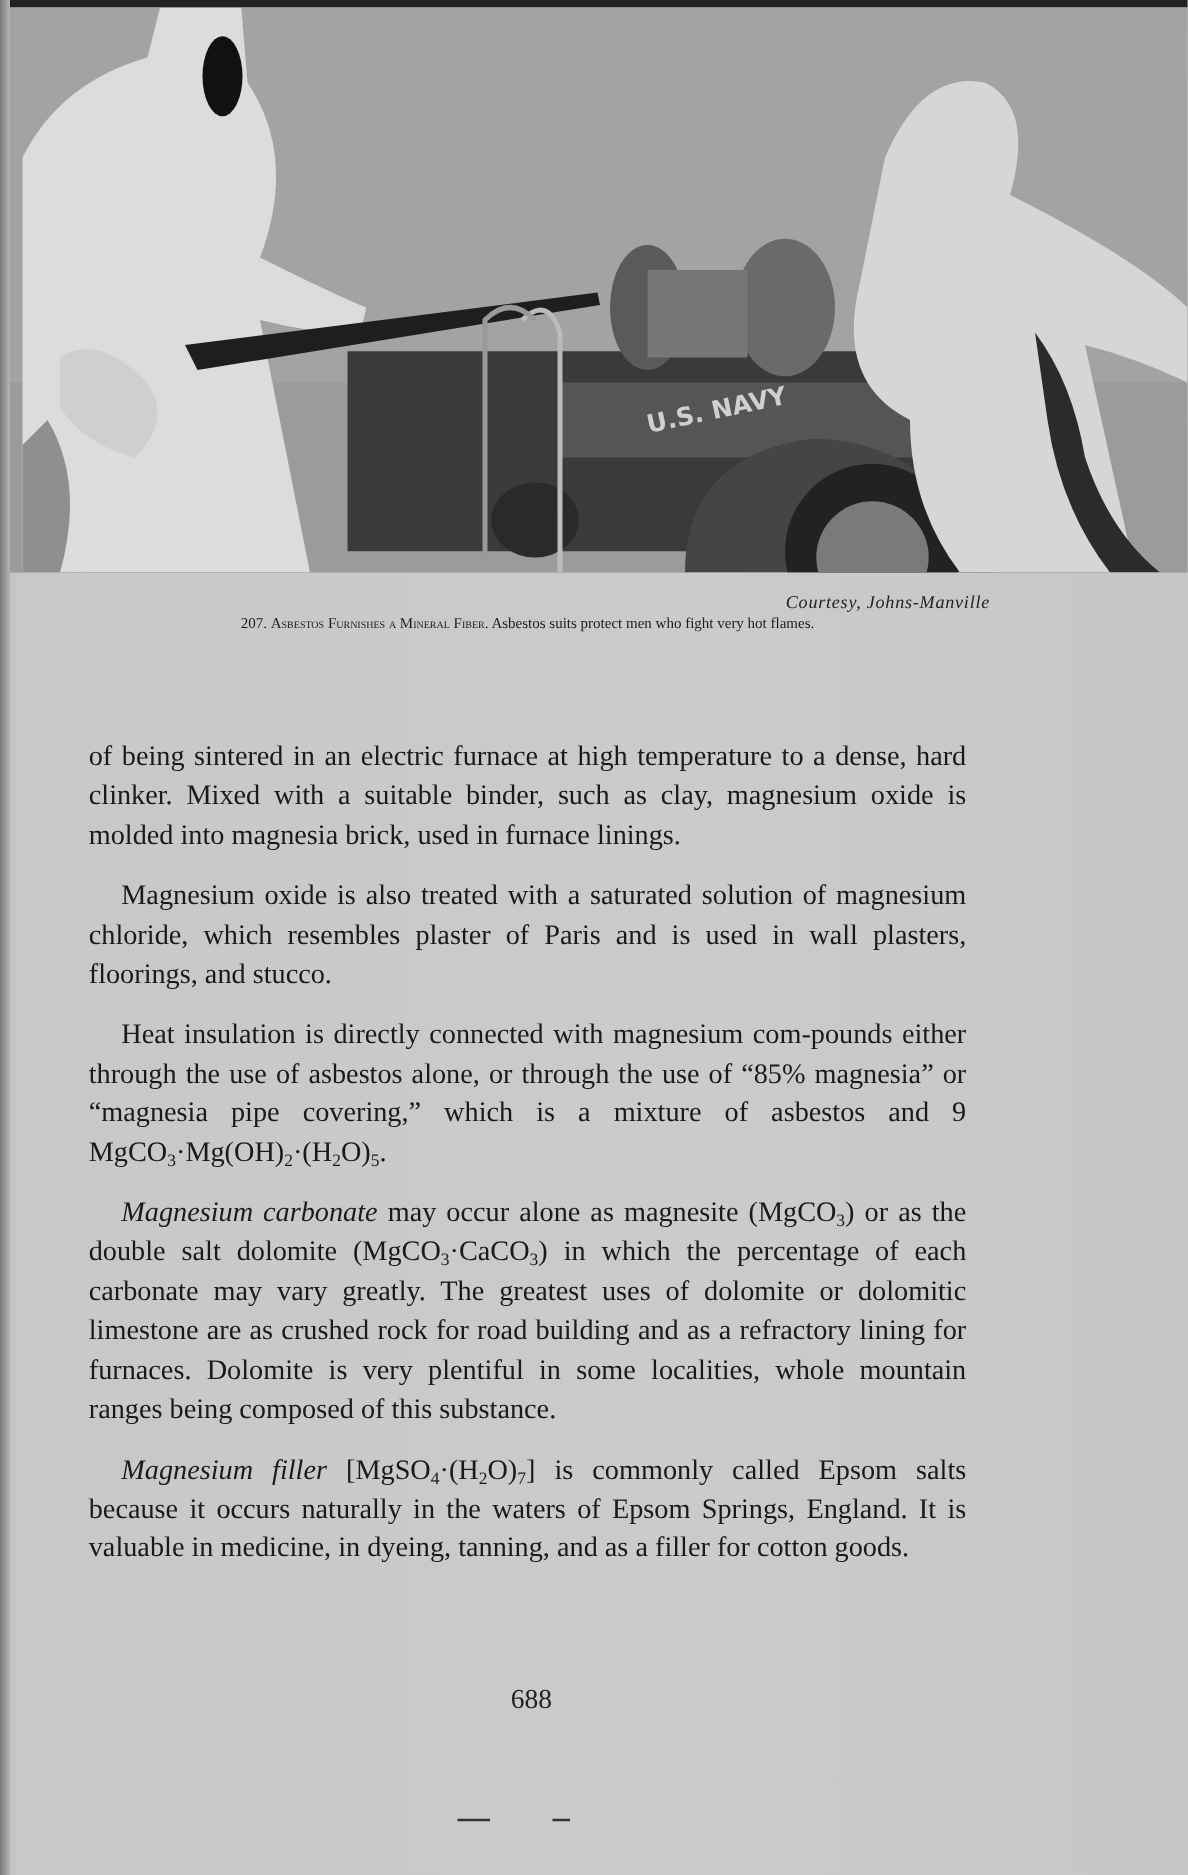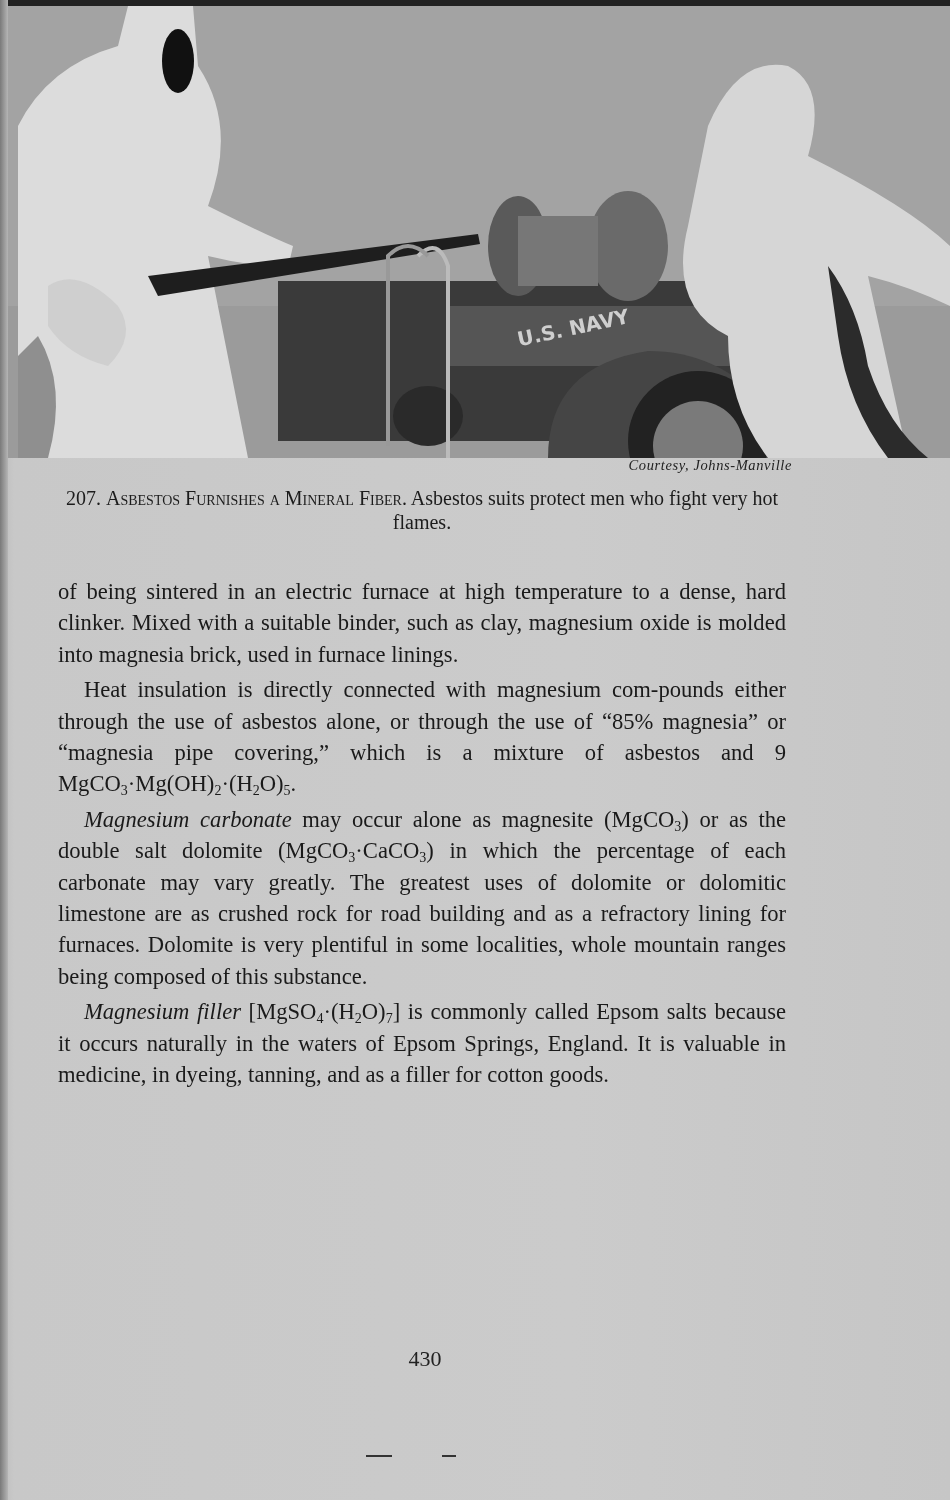--- a/index.html
+++ b/index.html
@@ -23,35 +23,35 @@
     }
     
     .photo {
       position: absolute; left: 8px; top: 6px; width: 942px; height: 452px;
       background: linear-gradient(180deg, #9d9d9d 0%, #a8a8a8 40%, #9a9a9a 100%);
       overflow: hidden;
     }
     .photo svg { width: 100%; height: 100%; display: block; }
     
     .credit {
-      position: absolute; right: 158px; top: 457px;
+      position: absolute; right: 158px; top: 474px;
       font-style: italic; font-size: 14.5px; letter-spacing: 0.6px; color: #222;
     }
     .caption {
       position: absolute; left: 52px; width: 740px; top: 486px;
-      text-align: center; font-size: 20px; line-height: 24px; color: #1c1c1c;
+      text-align: center; font-size: 12px; line-height: 24px; color: #1c1c1c;
     }
     .caption .fig-title { font-variant: small-caps; }
     
     .body-text {
       position: absolute; left: 54px; top: 572px; width: 736px;
       font-size: 22.6px; line-height: 31.4px; text-align: justify;
       text-align-last: left;
     }
-    .body-text p { margin: 4px; }
+    .body-text p { margin: 17px; }
     .body-text p.indent { text-indent: 26px; }
     .body-text i { font-style: italic; }
     sub { font-size: 0.62em; vertical-align: -0.28em; line-height: 0; }
     .page-number {
       position: absolute; left: 0; width: 850px; top: 1346px;
       text-align: center; font-size: 22px; color: #222;
     }
     .marks {
       position: absolute; left: 362px; top: 1452px; width: 100px; height: 10px;
     }
@@ -106,27 +106,28 @@
   <div class="caption">
     <span>207.</span>
     <span class="fig-title">Asbestos Furnishes a Mineral Fiber.</span>
     <span>Asbestos suits protect men who fight very hot flames.</span>
   </div>
 
   <div class="body-text">
     <p>of being sintered in an electric furnace at high temperature to a dense, hard clinker. Mixed with a suitable binder, such as clay, magnesium oxide is molded into magnesia brick, used in furnace linings.</p>
 
 
+    <p class="indent">Magnesium oxide is also treated with a saturated solution of magnesium chloride, which resembles plaster of Paris and is used in wall plasters, floorings, and stucco.</p>
 
     <p class="indent"><span>Heat insulation is directly connected with magnesium com-pounds either through the use of asbestos alone, or through the use of “85% magnesia” or “magnesia pipe covering,” which is a mixture of asbestos and 9 MgCO</span><sub>3</sub><span>·Mg(OH)</span><sub>2</sub><span>·(H</span><sub>2</sub><span>O)</span><sub>5</sub><span>.</span></p>
 
     <p class="indent"><i>Magnesium carbonate</i><span> may occur alone as magnesite (MgCO</span><sub>3</sub><span>) or as the double salt dolomite (MgCO</span><sub>3</sub><span>·CaCO</span><sub>3</sub><span>) in which the percentage of each carbonate may vary greatly. The greatest uses of dolomite or dolomitic limestone are as crushed rock for road building and as a refractory lining for furnaces. Dolomite is very plentiful in some localities, whole mountain ranges being composed of this substance.</span></p>
 
     <p class="indent"><i>Magnesium filler</i><span> [MgSO</span><sub>4</sub><span>·(H</span><sub>2</sub><span>O)</span><sub>7</sub><span>] is commonly called Epsom salts because it occurs naturally in the waters of Epsom Springs, England. It is valuable in medicine, in dyeing, tanning, and as a filler for cotton goods.</span></p>
   </div>
 
-  <div class="page-number">430</div>
+  <div class="page-number">688</div>
 
   <div class="marks">
     <span style="left:4px;width:26px;"></span>
     <span style="left:80px;width:14px;"></span>
   </div>
 </div>
 
 </body></html>

